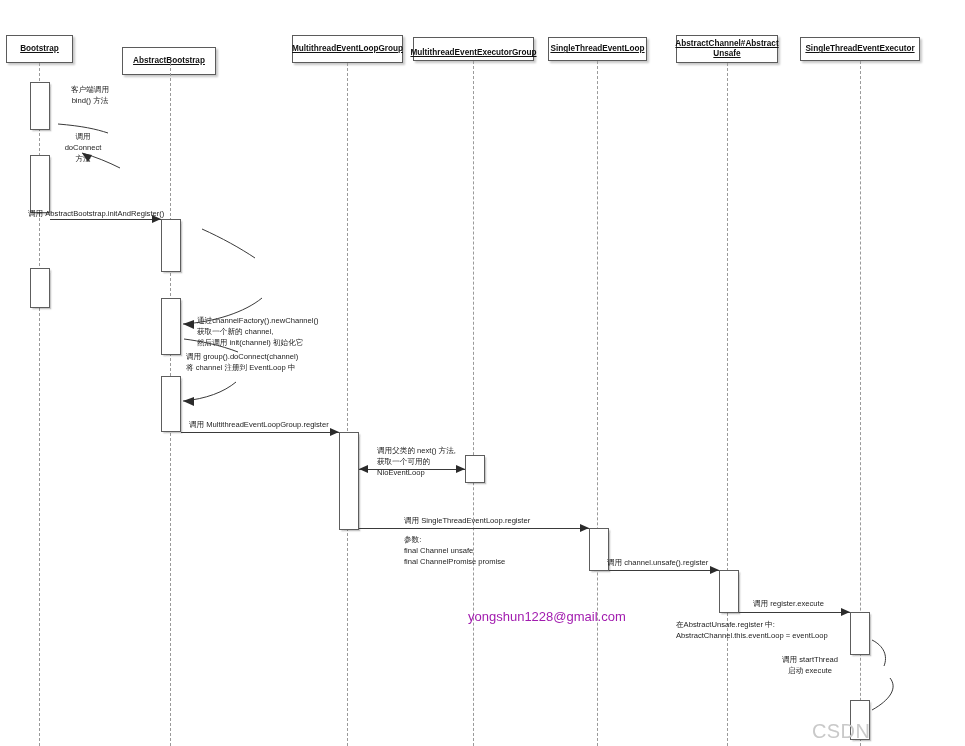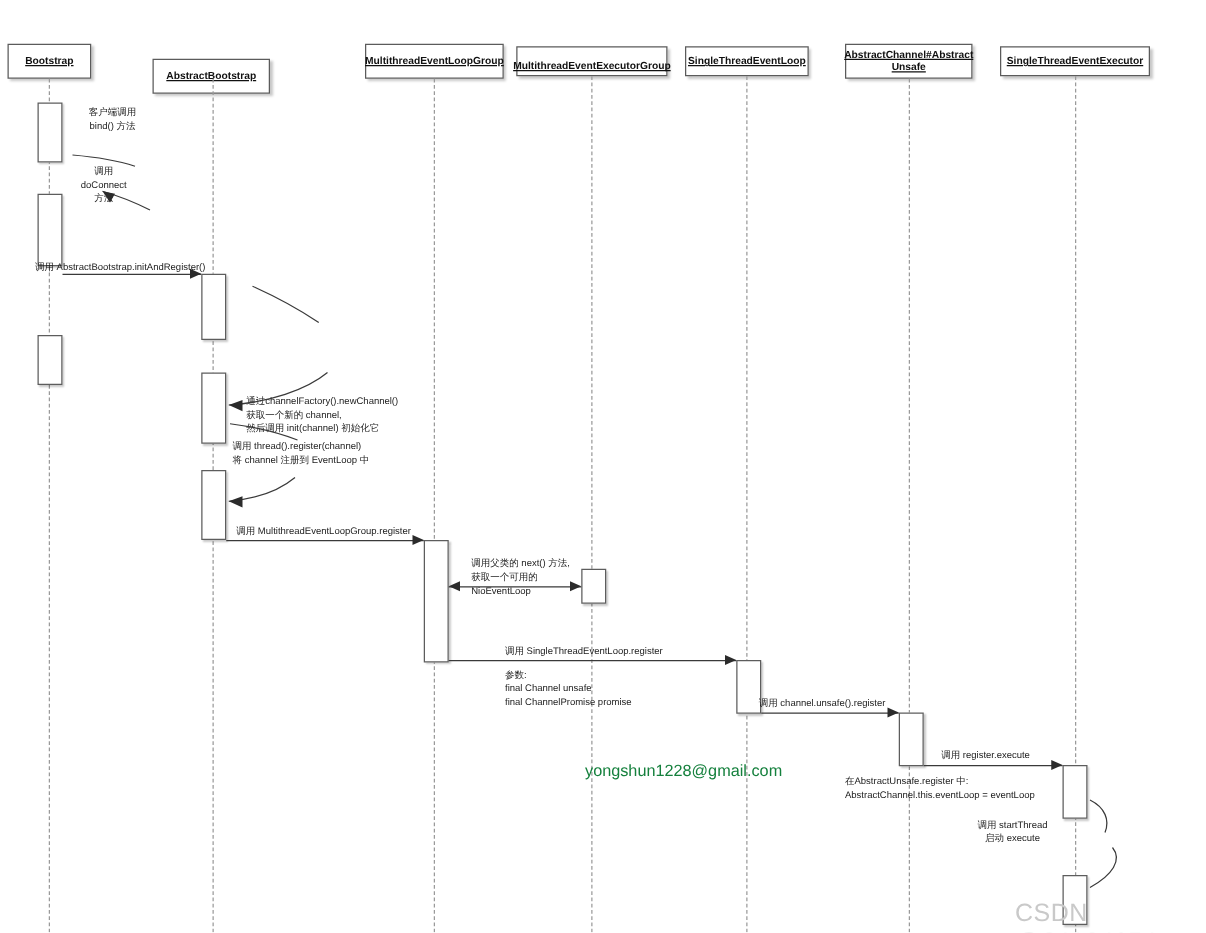--- a/index.html
+++ b/index.html
@@ -88,21 +88,21 @@
   }
   .label.center { text-align: center; }
   .curve {
     position: absolute;
     overflow: visible;
     pointer-events: none;
   }
   .watermark-mail {
     position: absolute;
     font-size: 13px;
-    color: #15803d;
+    color: #a21caf;
   }
   .watermark-csdn {
     position: absolute;
     font-size: 20px;
     color: #c9c9c9;
     letter-spacing: .4px;
   }
 </style>
 </head>
 <body>
@@ -181,21 +181,21 @@
     </div>
   <div id="notes-layer">
       <div class="label center" style="left: 55px; top: 85px; width: 70px;">客户端调用
 bind() 方法</div>
       <div class="label center" style="left: 48px; top: 132px; width: 70px;">调用
 doConnect
 方法</div>
       <div class="label" style="left: 197px; top: 268px; width: 190px; margin-top: 48px;">通过channelFactory().newChannel()
 获取一个新的 channel,
 然后调用 init(channel) 初始化它</div>
-      <div class="label" style="left: 186px; top: 352px; width: 190px;">调用 thread().register(channel)
+      <div class="label" style="left: 186px; top: 352px; width: 190px;">调用 group().doConnect(channel)
 将 channel 注册到 EventLoop 中</div>
       <div class="label" style="left: 404px; top: 535px; width: 170px;">参数:
 final Channel unsafe
 final ChannelPromise promise</div>
       <div class="label" style="left: 676px; top: 620px; width: 220px;">在AbstractUnsafe.register 中:
 AbstractChannel.this.eventLoop = eventLoop</div>
       <div class="label center" style="left: 765px; top: 655px; width: 90px;">调用 startThread
 启动 execute</div>
     </div>
 

